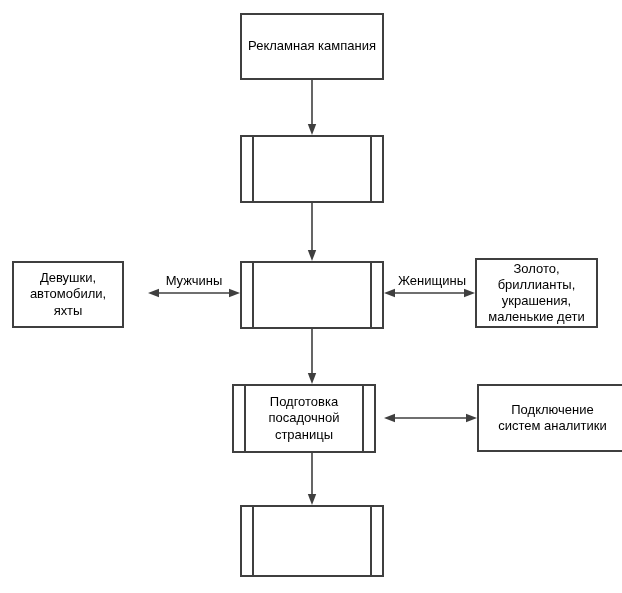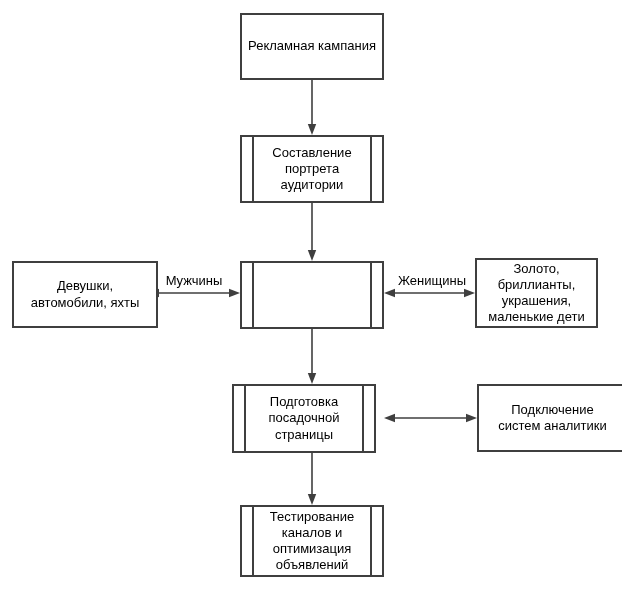--- a/index.html
+++ b/index.html
@@ -38,21 +38,21 @@
     top: 0;
     bottom: 0;
     width: 2px;
     background: #3f3f3f;
   }
   .sidebar.left  { left: 10px; }
   .sidebar.right { right: 10px; }
   #campaign        { left: 240px; top: 13px;  width: 144px; height: 67px; }
   #audience        { left: 240px; top: 135px; width: 144px; height: 68px; }
   #visuals         { left: 240px; top: 261px; width: 144px; height: 68px; }
-  #men-interests   { left: 12px;  top: 261px; width: 146px; height: 67px; }
+  #men-interests   { left: 12px;  top: 261px; width: 112px; height: 67px; }
   #women-interests { left: 475px; top: 258px; width: 123px; height: 70px; align-items: center; }
   #landing         { left: 232px; top: 384px; width: 144px; height: 69px; }
   #analytics       { left: 477px; top: 384px; width: 151px; height: 68px; }
   #testing         { left: 240px; top: 505px; width: 144px; height: 72px; }
   #edges {
     position: absolute;
     left: 0; top: 0;
     width: 622px; height: 593px;
     pointer-events: none;
   }
@@ -113,23 +113,20 @@
     </g>
   </svg>
 
   <div class="node plain" id="campaign">
     <div class="label">Рекламная кампания</div>
   </div>
 
   <div class="node subprocess" id="audience">
     <div class="sidebar left"></div>
     <div class="sidebar right"></div>
-    <div class="label">Составление
-портрета
-аудитории</div>
   </div>
 
   <div class="node subprocess" id="visuals">
     <div class="sidebar left"></div>
     <div class="sidebar right"></div>
   </div>
 
   <div class="node plain" id="men-interests">
     <div class="label">Девушки,
 автомобили, яхты</div>
@@ -151,22 +148,18 @@
   </div>
 
   <div class="node plain" id="analytics">
     <div class="label">Подключение
 систем аналитики</div>
   </div>
 
   <div class="node subprocess" id="testing">
     <div class="sidebar left"></div>
     <div class="sidebar right"></div>
-    <div class="label">Тестирование
-каналов и
-оптимизация
-объявлений</div>
   </div>
 
   <div class="edge-label" id="label-men">Мужчины</div>
   <div class="edge-label" id="label-women">Женищины</div>
 
 </div>
 
 </body></html>

